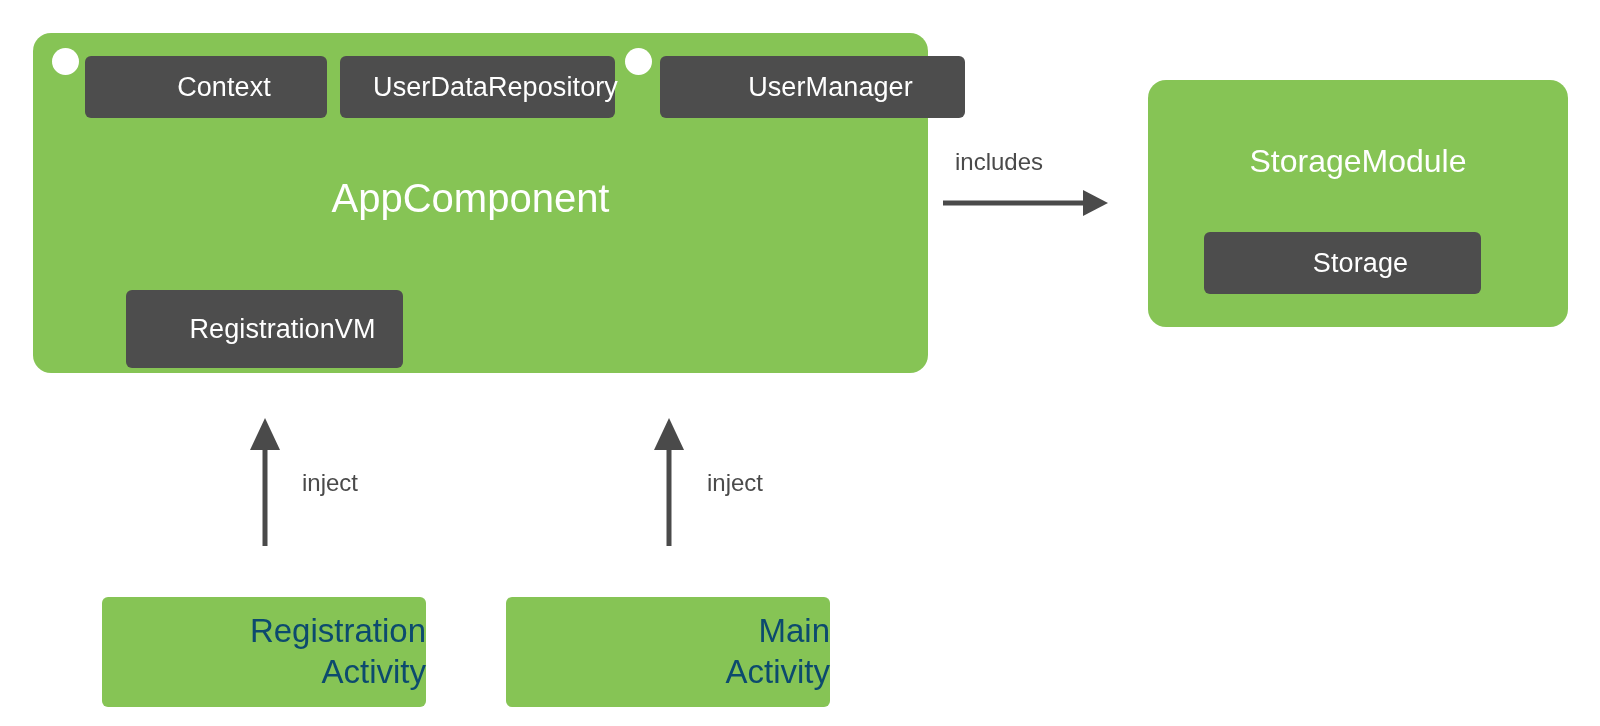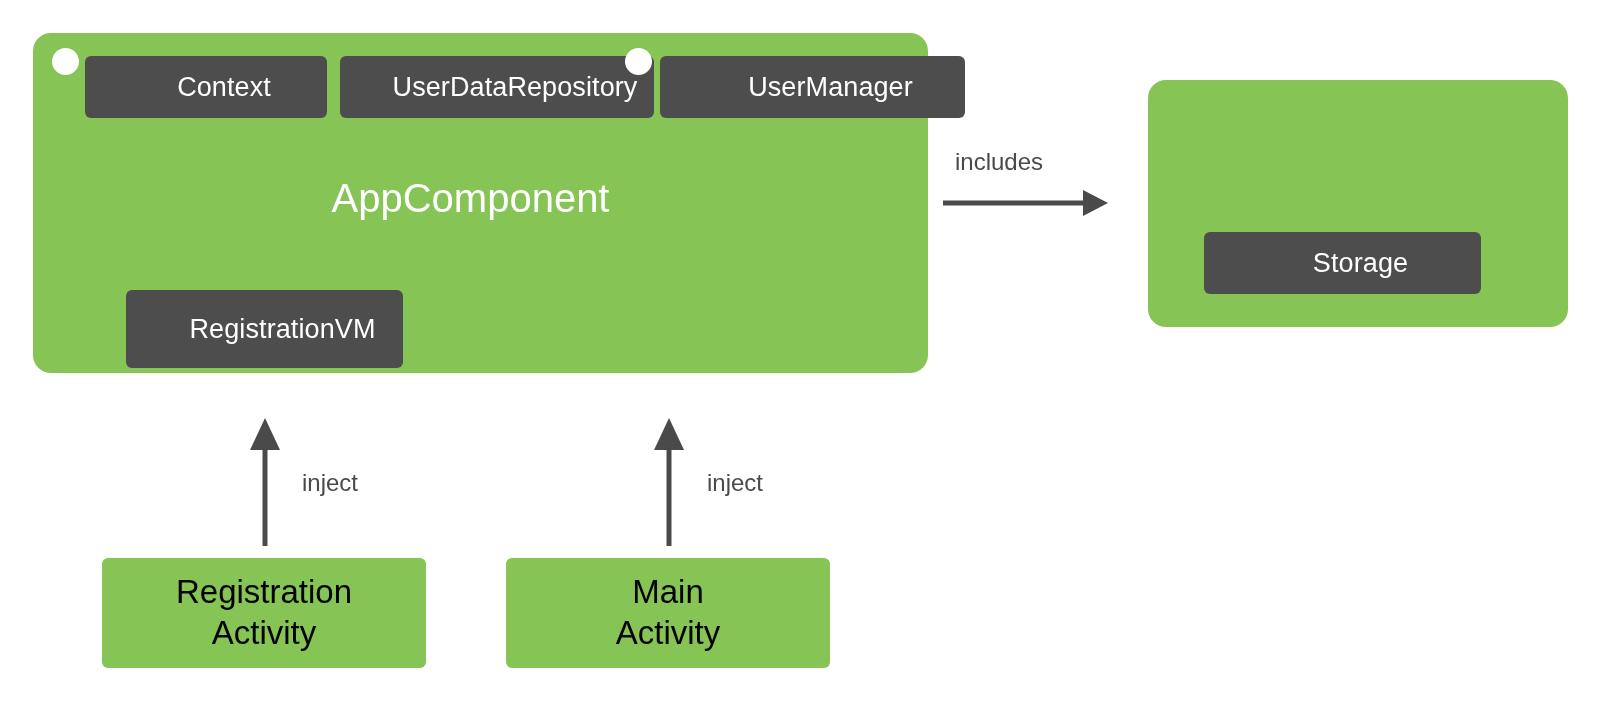--- a/index.html
+++ b/index.html
@@ -54,44 +54,45 @@
   .edge-label {
     position: absolute;
     color: #4a4a4a;
     font-size: 24px;
     white-space: nowrap;
   }
   .activity-box {
     position: absolute;
     background: #86c455;
     border-radius: 6px;
-    color: #000000;
+    color: #0c4a6e;
     display: flex;
     flex-direction: column;
-    align-items: center;
+    align-items: flex-end;
     justify-content: center;
     font-size: 33px;
     line-height: 1.24;
     text-align: center;
     box-sizing: border-box;
+    margin-top: 39px;
   }
   .arrow-svg {
     position: absolute;
     overflow: visible;
   }
 
   
   #app-component {
     left: 33px;
     top: 33px;
     width: 895px;
     height: 340px;
   }
   #chip-context      { left: 85px;  top: 56px; width: 242px; height: 62px; }
-  #chip-userdatarepo { left: 340px; top: 56px; width: 314px; height: 62px; }
+  #chip-userdatarepo { left: 340px; top: 56px; width: 275px; height: 62px; }
   #chip-usermanager  { left: 620px; top: 56px; width: 305px; height: 62px; margin-left: 40px; }
   #dot-context    { left: 52px;  top: 48px; width: 27px; height: 27px; }
   #dot-usermanager{ left: 625px; top: 48px; width: 27px; height: 27px; }
   #app-component-title {
     left: 33px; top: 176px; width: 875px;
     font-size: 40px;
   }
   #chip-registrationvm { left: 126px; top: 290px; width: 277px; height: 78px; }
   #chip-mainviewmodel  { left: 530px; top: 290px; width: 275px; height: 62px; }
 
@@ -138,20 +139,21 @@
   <div class="dot" id="dot-context"></div>
   <div class="dot" id="dot-usermanager"></div>
 
   <div class="box-title" id="app-component-title">AppComponent</div>
 
   <div class="chip" id="chip-registrationvm">RegistrationVM</div>
 
 
   <div class="green-box" id="storage-module"></div>
 
+  <div class="box-title" id="storage-module-title">StorageModule</div>
 
   <div class="chip" id="chip-storage">Storage</div>
 
   <svg class="arrow-svg" id="includes-arrow" viewBox="0 0 165 30">
     <line x1="0" y1="15" x2="142" y2="15" stroke="#4a4a4a" stroke-width="5"></line>
     <polygon points="140,2 165,15 140,28" fill="#4a4a4a"></polygon>
   </svg>
   <div class="edge-label" id="includes-label">includes</div>
 
   <svg class="arrow-svg" id="inject-arrow-registration" viewBox="0 0 34 128">

